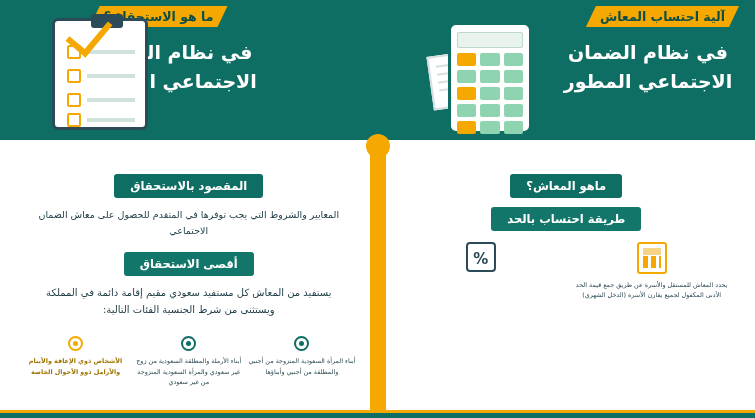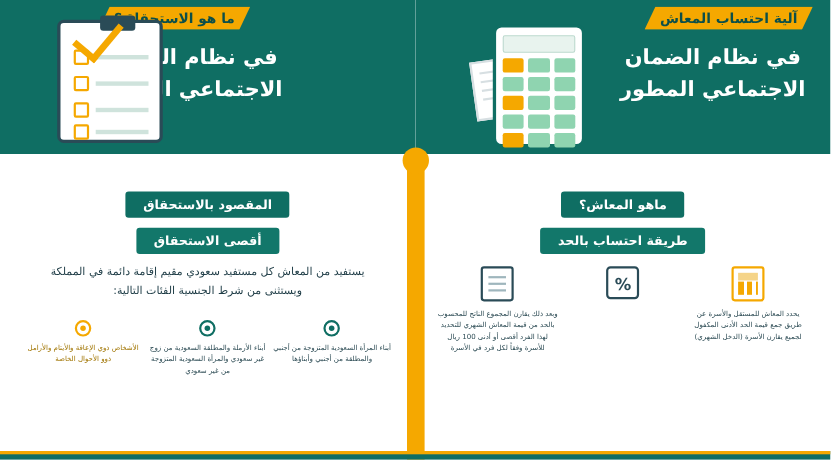--- a/index.html
+++ b/index.html
@@ -183,21 +183,21 @@
   .col .dot:after {
     content: ""; position: absolute; left: 3px; top: 3px;
     width: 5px; height: 5px; border-radius: 50%; background: #0f6e63;
   }
   .col .dot.gold:after { background: #f5a800; }
   .col p {
     font-size: 6.4px;
     line-height: 1.6;
     color: #2b4a53;
   }
-  .col.gold p { color: #a07400; }
+  .col.gold p { color: #a07400; font-weight: bold; }
 
   
   .icon-row {
     display: flex; flex-direction: row; gap: 4px;
     padding: 2px 6px 0 6px;
   }
   .icon-cell { flex: 1; text-align: center; }
   .ic {
     width: 30px; height: 32px; margin: 0 auto 6px auto;
     border: 2px solid #2a4b57; border-radius: 3px; position: relative;
@@ -301,24 +301,20 @@
 
       <div class="icon-row">
         <div class="icon-cell">
           <div class="ic calc"></div>
           <p>يحدد المعاش للمستقل والأسرة عن طريق جمع قيمة الحد الأدنى المكفول لجميع يقارن الأسرة (الدخل الشهري)</p>
         </div>
         <div class="icon-cell">
           <div class="ic pct">
               <span>%</span>
             </div>
-        </div>
-        <div class="icon-cell">
-          <div class="ic doc"></div>
-          <p>وبعد ذلك يقارن المجموع الناتج للمحسوب بالحد من قيمة المعاش الشهري للتحديد لهذا الفرد أقصى أو أدنى 100 ريال للأسرة وفقاً لكل فرد في الأسرة</p>
         </div>
       </div>
     </div>
   </div>
 
   <div class="half half-left">
     <div class="top-band">
       <div class="ribbon">
         <span>ما هو الاستحقاق؟</span>
       </div>
@@ -335,20 +331,21 @@
             <div class="clip-line" style="top:77px"></div>
           <div class="clip-row" style="top:92px"></div>
             <div class="clip-line" style="top:97px"></div>
         </div>
         <div class="check-big"></div>
       </div>
     </div>
 
     <div class="body-area">
       <div class="pill">المقصود بالاستحقاق</div>
+      <div class="para">المعايير والشروط التي يجب توفرها في المتقدم للحصول على معاش الضمان الاجتماعي</div>
 
       <div class="pill teal2">أقصى الاستحقاق</div>
       <div class="para sm">يستفيد من المعاش كل مستفيد سعودي مقيم إقامة دائمة في المملكة ويستثنى من شرط الجنسية الفئات التالية:</div>
 
       <div class="cols">
         <div class="col">
           <div class="dot"></div>
           <p>أبناء المرأة السعودية المتزوجة من أجنبي والمطلقة من أجنبي وأبناؤها</p>
         </div>
         <div class="col">

